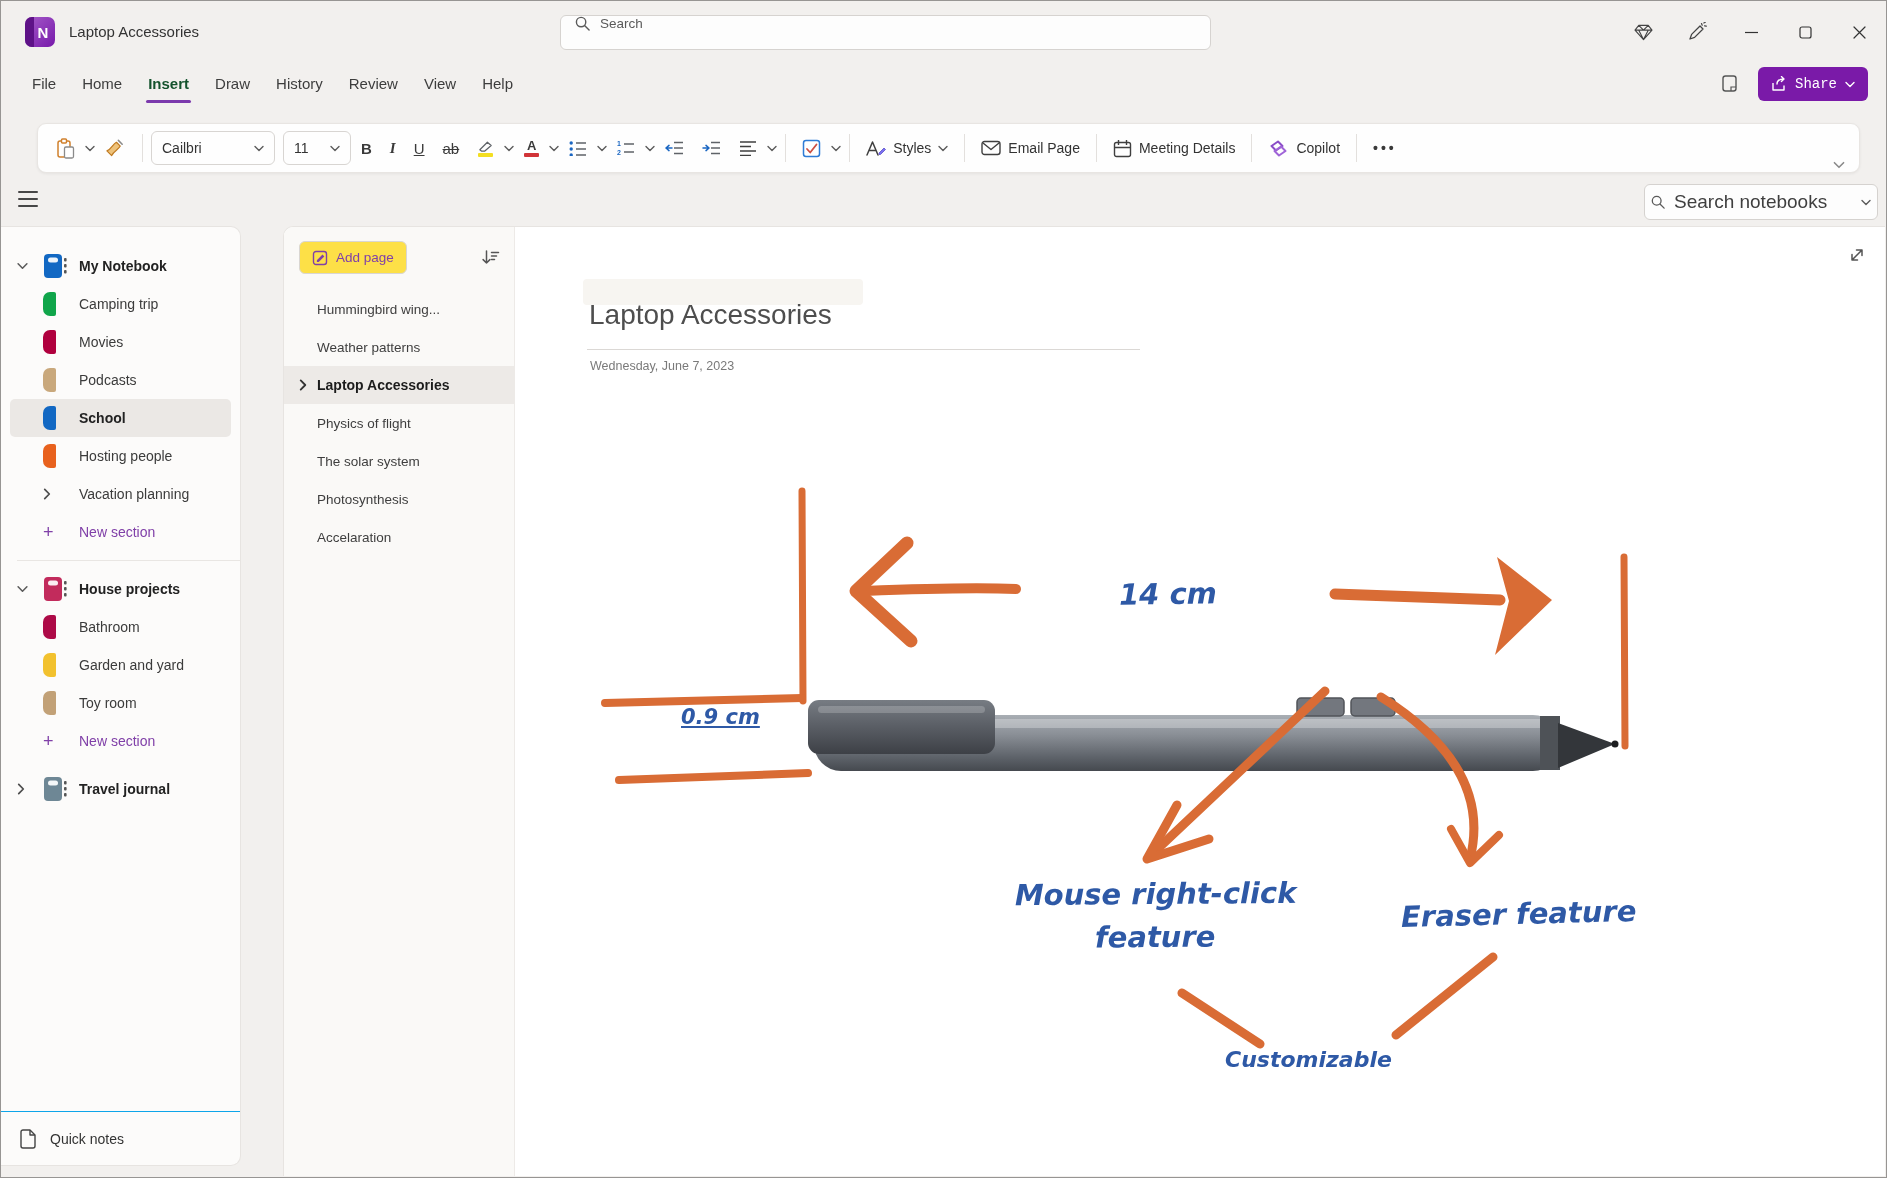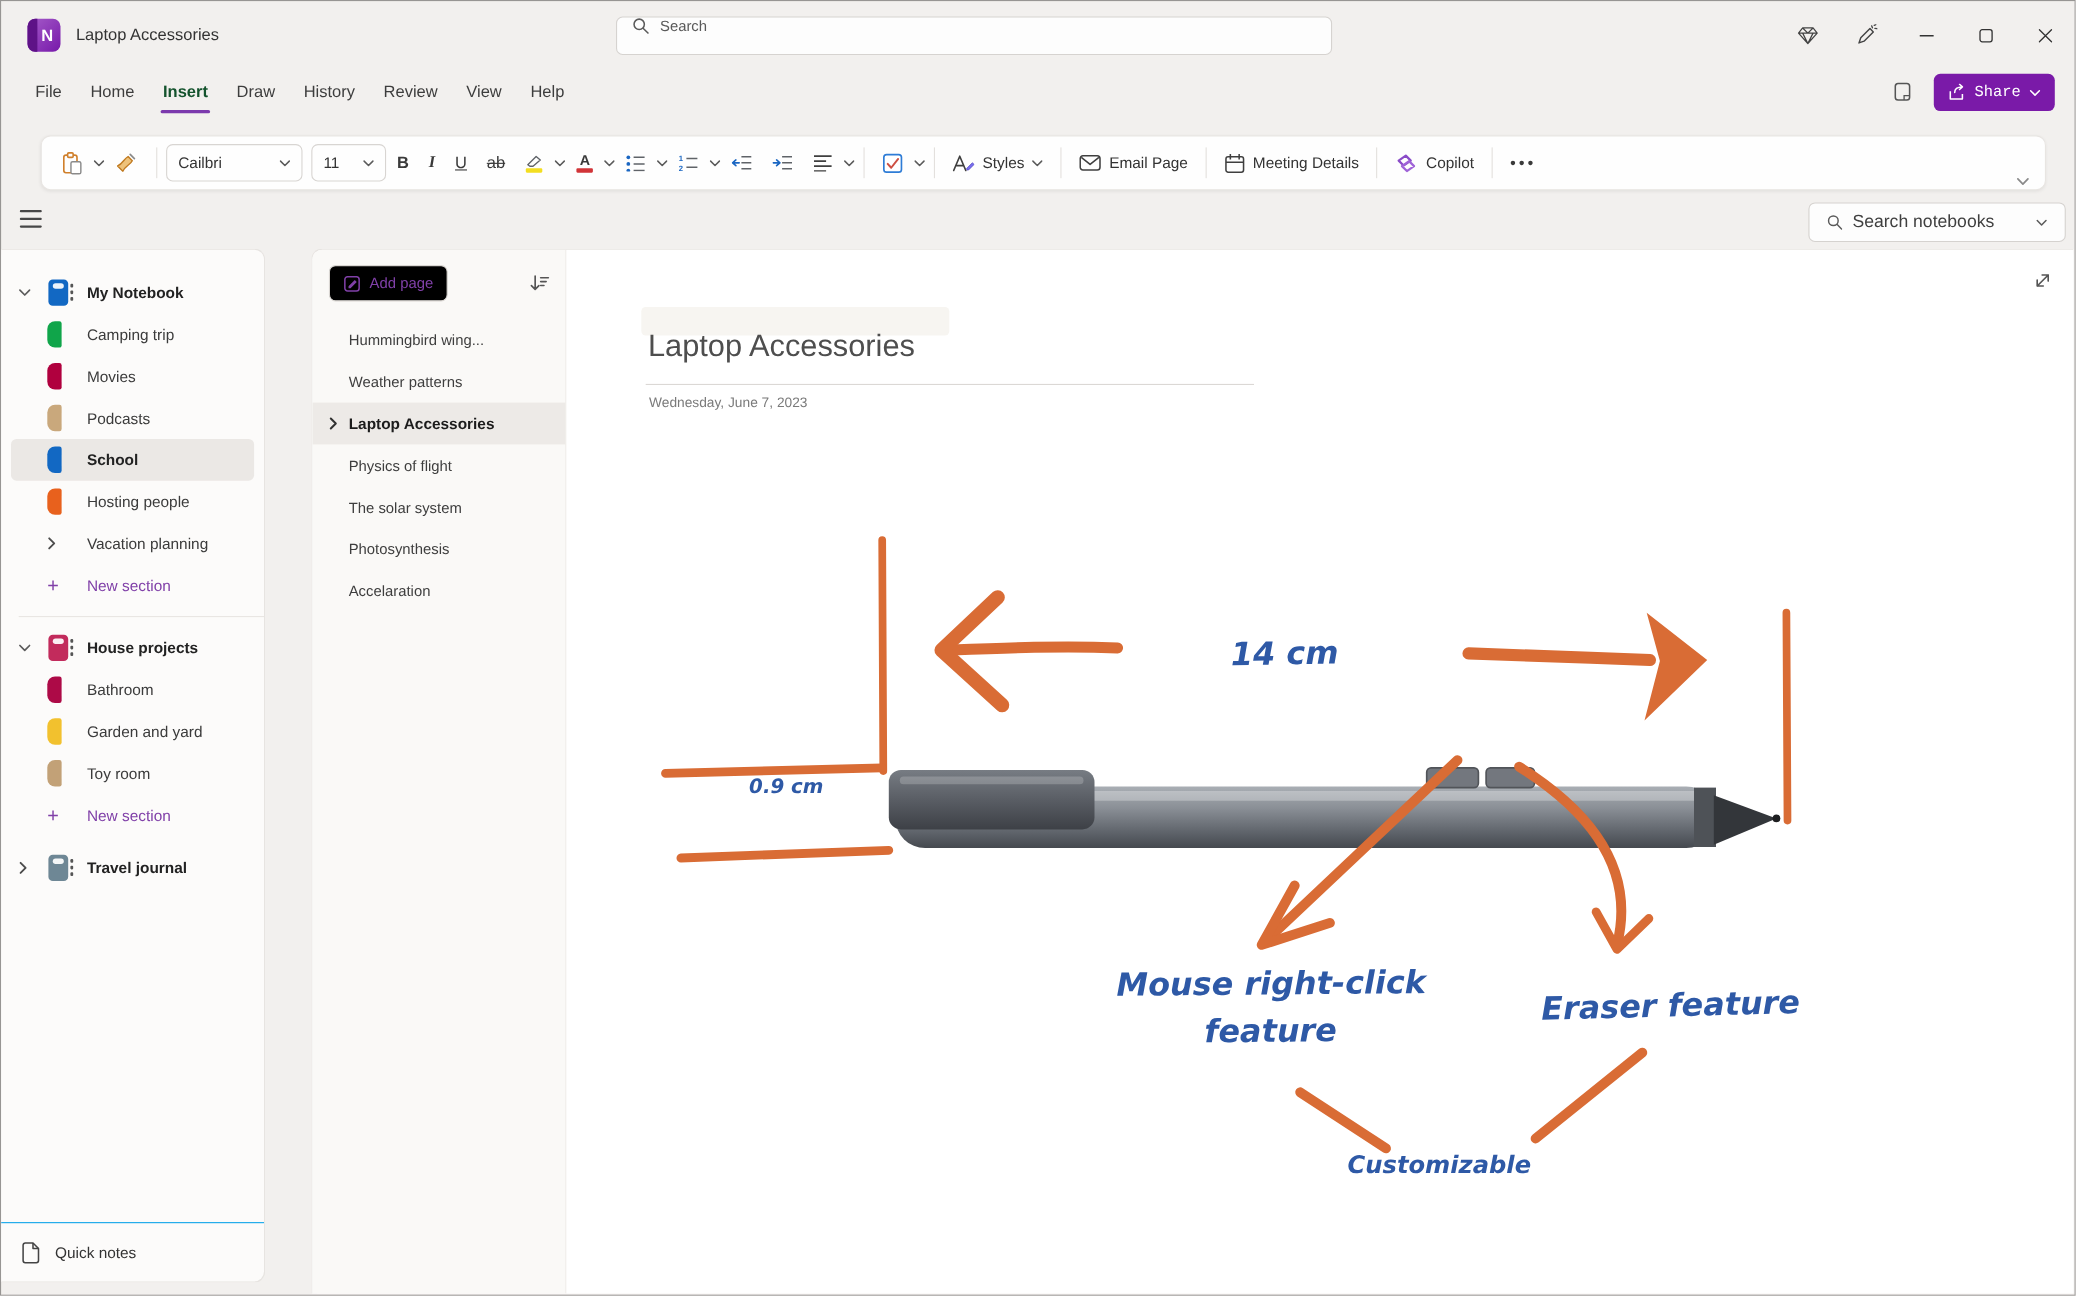--- a/index.html
+++ b/index.html
@@ -37,21 +37,21 @@
   .glyph{font-weight:700;font-size:15px;color:#3a3a3a;}
   .chev path{stroke:#5b5b5b;stroke-width:1.4;fill:none;stroke-linecap:round;stroke-linejoin:round;}
   .stack{display:flex;flex-direction:column;align-items:center;gap:1px;}
   .colorbar{width:15px;height:4px;border-radius:1px;}
   .collapse{position:absolute;right:14px;bottom:3px;}
 
   
   .hamburger{position:absolute;left:17px;top:190px;width:20px;height:16px;display:flex;flex-direction:column;justify-content:space-between;}
   .hamburger div{height:2px;background:#474747;border-radius:1px;}
   .nbsearch{position:absolute;right:8px;top:183px;width:234px;height:36px;background:#fdfdfd;border:1px solid #d5d2cf;
-    border-radius:6px;display:flex;align-items:center;padding:0 16px;gap:9px;font-size:16px;color:#3f3f3f;box-sizing:border-box;}
+    border-radius:6px;display:flex;align-items:center;padding:0 6px;gap:9px;font-size:19px;color:#3f3f3f;box-sizing:border-box;}
   .nbsearch .sp{flex:1;}
 
   
   .sidebar{position:absolute;left:0;top:225px;width:240px;height:940px;background:#fcfbfa;border:1px solid #e7e4e1;border-left:none;
     border-radius:0 10px 10px 0;box-sizing:border-box;padding-top:20px;font-size:14px;color:#3b3b3b;}
   .srow{height:38px;display:flex;align-items:center;margin:0 9px;padding-left:7px;border-radius:5px;}
   .srow.sel{background:#ebe8e5;}
   .cell-chev{width:26px;display:flex;justify-content:flex-start;flex:none;color:#4d4d4d;}
   .cell-icon{width:36px;display:flex;justify-content:flex-start;flex:none;}
   .tab{width:13px;height:24px;border-radius:7px 2px 2px 7px;}
@@ -61,36 +61,36 @@
   .plus{color:#8040a8;font-size:18px;font-weight:400;}
   .sdiv{height:1px;background:#e9e6e3;margin:9px 0 9px 16px;}
   .gap8{height:10px;}
   .quick{position:absolute;left:0;right:0;bottom:0;height:53px;border-top:1px solid #0ea5e9;display:flex;align-items:center;padding-left:18px;gap:13px;color:#333;}
 
   
   .contentcard{position:absolute;left:282px;top:225px;right:1px;bottom:1px;background:#fff;border-radius:10px 0 0 0;
     border:1px solid #e7e4e1;border-right:none;border-bottom:none;display:flex;overflow:hidden;}
   .pagespanel{width:231px;background:#faf9f7;border-right:1px solid #edeae7;padding-top:14px;box-sizing:border-box;flex:none;}
   .addrow{display:flex;align-items:center;justify-content:space-between;margin:0 14px 16px 15px;}
-  .addbtn{height:31px;border:1px solid #d9d6d2;background:#000000;border-radius:6px;display:flex;align-items:center;gap:8px;
+  .addbtn{height:31px;border:1px solid #d9d6d2;background:#fde047;border-radius:6px;display:flex;align-items:center;gap:8px;
     padding:0 12px;color:#8040a8;font-size:13.5px;}
   .pitem{height:38px;display:flex;align-items:center;padding-left:33px;font-size:13.5px;color:#3e3e3e;position:relative;}
   .pitem.sel{background:#edeae7;font-weight:700;color:#1c1c1c;font-size:14px;}
   .pchev{position:absolute;left:15px;color:#333;}
 
   .canvas{flex:1;position:relative;background:#fff;}
   .expand{position:absolute;right:18px;top:18px;color:#555;}
   .highlight{position:absolute;left:68px;top:52px;width:280px;height:26px;background:#f7f5f1;border-radius:4px;}
   .ptitle{position:absolute;left:74px;top:72px;font-size:28px;color:#4e4e4e;}
   .punder{position:absolute;left:72px;top:122px;width:553px;height:1px;background:#dbd8d5;}
   .pdate{position:absolute;left:75px;top:132px;font-size:12.5px;color:#7a7a7a;}
   .drawsvg{position:absolute;left:0;top:0;width:1373px;height:952px;}
   .ink{position:absolute;font-family:"DejaVu Sans",sans-serif;font-weight:700;font-style:italic;color:#2e59a6;white-space:nowrap;}
   .ink.len{left:604px;top:350px;font-size:29px;transform:rotate(-1deg);}
-  .ink.thick{left:166px;top:478px;font-size:18px;}
+  .ink.thick{left:166px;top:478px;font-size:21px;text-decoration:underline;}
   .ink.mouse{left:500px;top:646px;width:280px;text-align:center;font-size:29px;line-height:43px;transform:rotate(-.5deg);}
   .ink.eraser{left:886px;top:670px;font-size:29px;transform:rotate(-1.5deg);}
   .ink.custom{left:710px;top:820px;font-size:22px;}
   .stroke{stroke:#d96c35;fill:none;stroke-linecap:round;stroke-linejoin:round;}
 </style>
 </head>
 <body>
 
 <div class="window">
 

